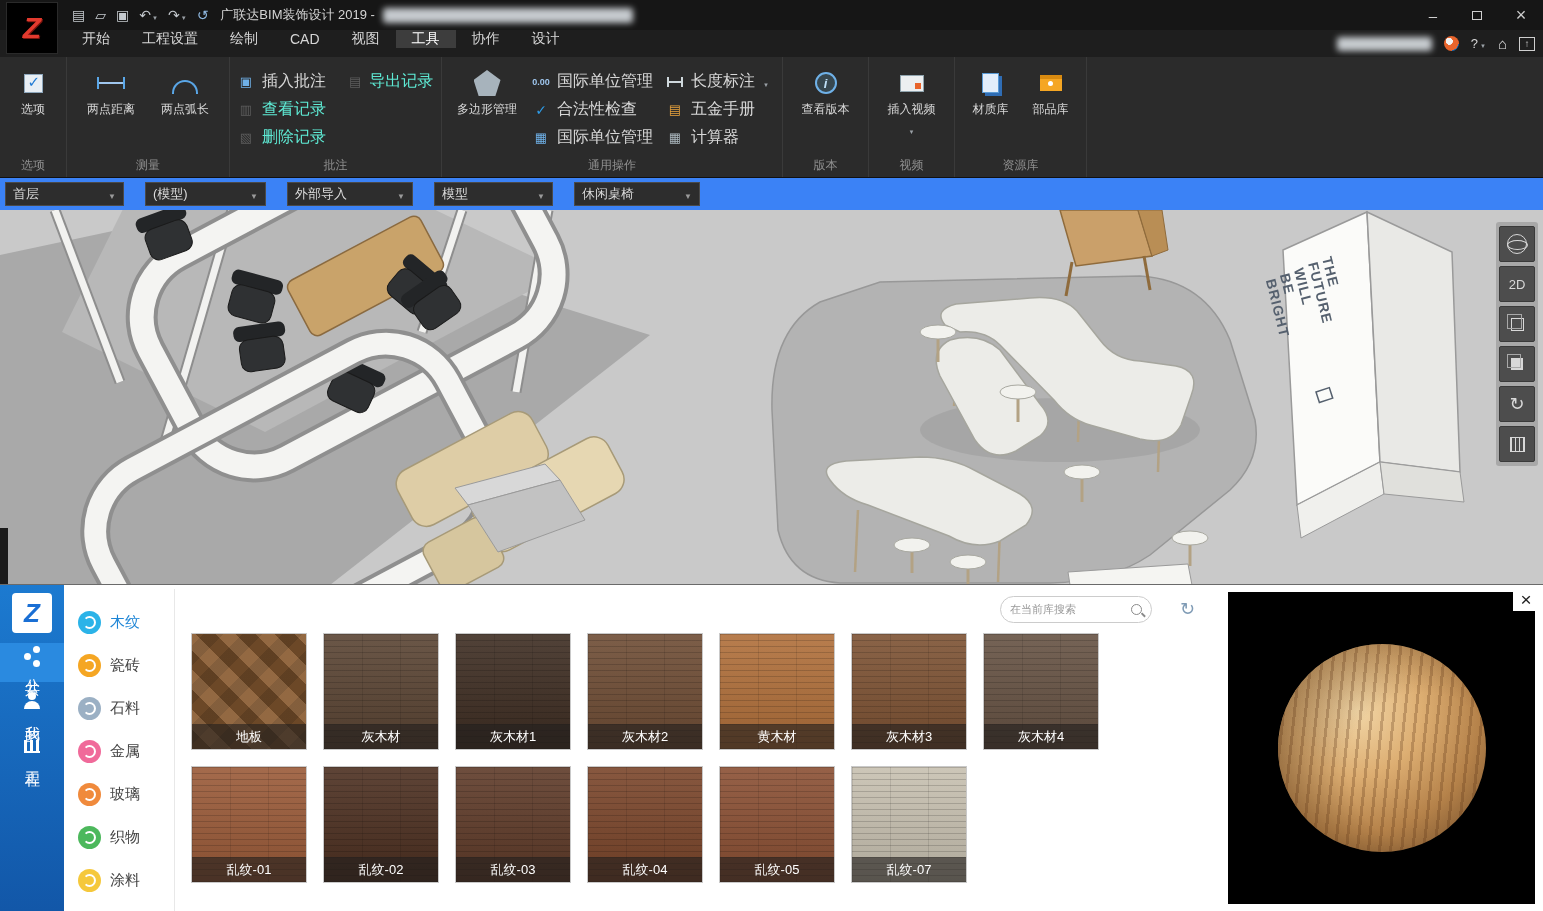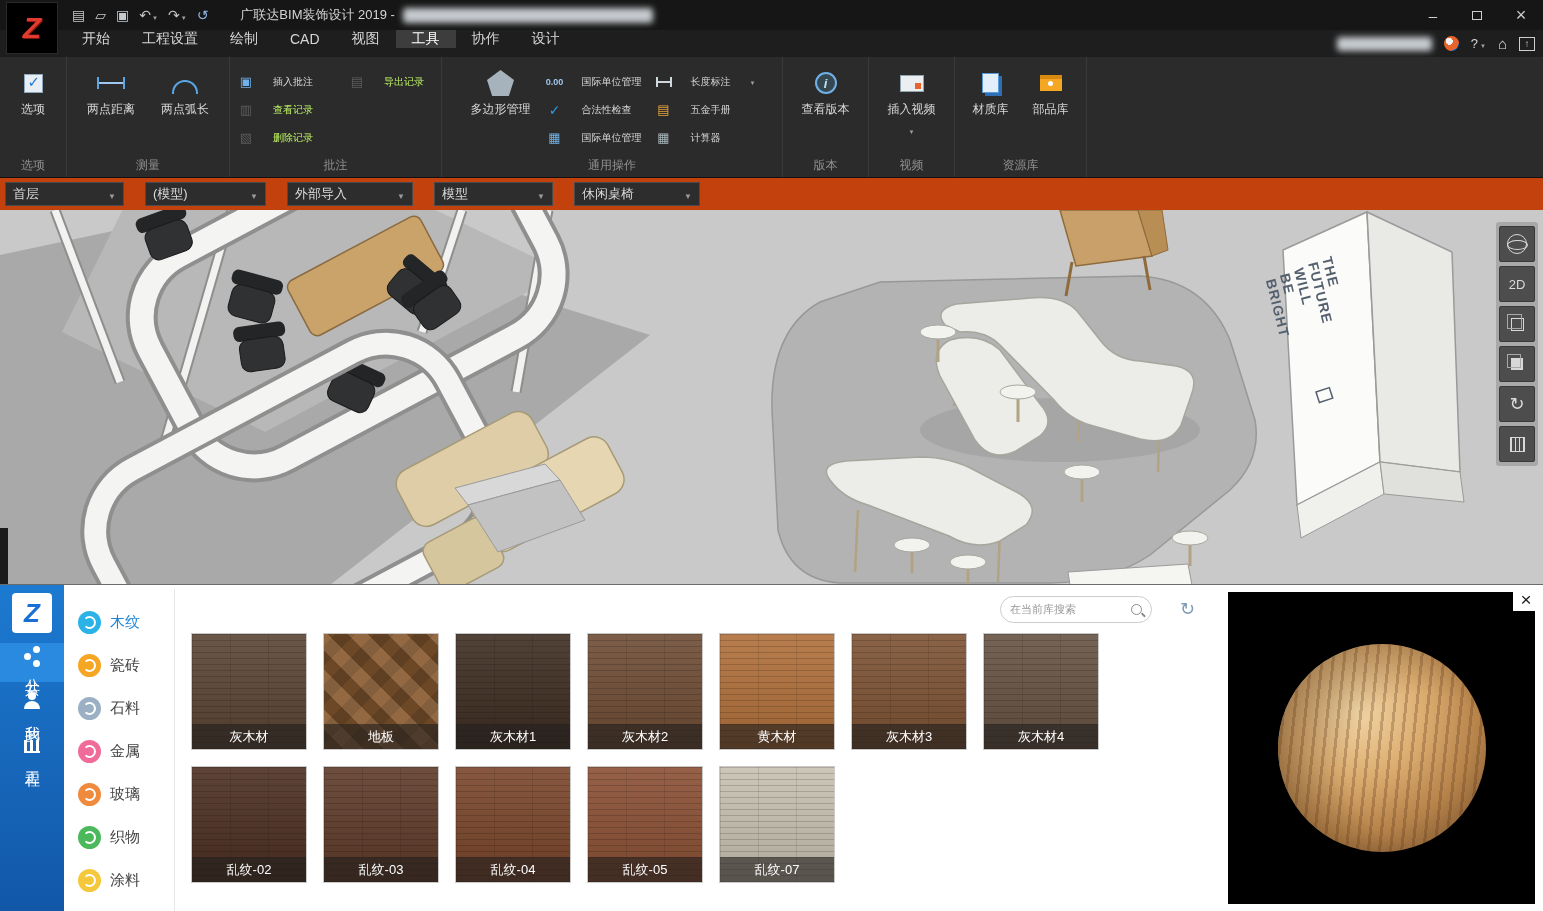--- a/index.html
+++ b/index.html
@@ -13,21 +13,21 @@
 .zlogo span{color:#e23a2e;font-size:30px;font-weight:bold;font-style:italic;text-shadow:1px 1px 0 #7a150e}
 .qa{display:flex;align-items:center;gap:10px;margin-left:72px}
 .qa .qi{color:#c4c9ce;font-size:14px;cursor:pointer;display:flex;align-items:center;gap:1px}
 .carr::before{content:"▼";font-size:6px;color:#9aa0a6}
 .ic-newdoc::before{content:"▤"}
 .ic-open::before{content:"▱"}
 .ic-save::before{content:"▣"}
 .ic-undo::before{content:"↶"}
 .ic-redo::before{content:"↷"}
 .ic-sync::before{content:"↺";color:#8fb8e0}
-.title-text{margin-left:32px;color:#d5d5d5;white-space:nowrap}
+.title-text{margin-left:12px;color:#d5d5d5;white-space:nowrap}
 .redact{filter:blur(3px);background:#d9dee3;border-radius:3px;opacity:.9}
 .redact.t1{width:250px;height:15px;margin-left:8px}
 .win-controls{position:absolute;right:0;top:0;height:30px;display:flex}
 .win-btn{width:44px;height:30px;display:flex;align-items:center;justify-content:center;color:#cfcfcf;font-size:15px;cursor:pointer}
 .ic-min::before{content:"–"}
 .ic-max{width:10px;height:9px;border:1.5px solid #cfcfcf}
 .ic-close::before{content:"×";font-size:18px}
 
 
 .tabrow{position:absolute;left:0;top:30px;width:100%;height:27px;background:#1e1e1e;display:flex;align-items:flex-start}
@@ -44,22 +44,22 @@
 .ic-up::before{content:"↑";font-size:10px;color:#cfcfcf}
 
 
 .ribbon{position:absolute;left:0;top:57px;width:100%;height:120px;background:#2b2b2b;display:flex}
 .rgroup{border-right:1px solid #3a3a3a;display:flex;flex-direction:column;padding-top:4px}
 .rbody{flex:1;display:flex;align-items:flex-start;justify-content:center;gap:2px;padding:2px 4px}
 .glabel{height:22px;text-align:center;color:#8f8f8f;font-size:12px;line-height:20px}
 .bigbtn{width:72px;display:flex;flex-direction:column;align-items:center;gap:4px;padding-top:4px;cursor:pointer;border-radius:2px}
 .bigbtn .blab{color:#d8d8d8;font-size:12px;text-align:center;line-height:13px}
 .ricon{height:32px;display:flex;align-items:center;justify-content:center;font-size:20px}
-.smallbtn{display:flex;align-items:center;gap:19px;height:25px;padding:0 6px;color:#d8d8d8;font-size:10px;cursor:pointer;border-radius:2px;white-space:nowrap}
-.smallbtn.disabled{color:#bef264;pointer-events:none}
+.smallbtn{display:flex;align-items:center;gap:8px;height:25px;padding:0 6px;color:#d8d8d8;font-size:16px;cursor:pointer;border-radius:2px;white-space:nowrap}
+.smallbtn.disabled{color:#5eead4;pointer-events:none}
 .smallbtn .sicon{width:16px;display:inline-flex;justify-content:center;font-size:13px;color:#9fb6c6}
 .smallbtn.disabled .sicon{color:#5d5d5d}
 .col{display:flex;flex-direction:column;gap:3px;padding-top:6px}
 .ann-grid{display:grid;grid-template-columns:108px 96px;grid-auto-rows:25px;gap:3px;padding-top:6px}
 
 .ri-opts{position:relative;width:19px;height:19px;background:#e8eef4;border:1px solid #8ea7bc}
 .ri-opts::before{content:"✓";position:absolute;left:3px;top:-2px;color:#1f7ad4;font-size:15px;font-weight:bold}
 .ri-dist{width:28px;height:12px;border-left:2px solid #5aa7e8;border-right:2px solid #5aa7e8;position:relative}
 .ri-dist::before{content:"";position:absolute;left:0;right:0;top:5px;height:2px;background:#9fc6ee}
 .ri-arc{width:26px;height:14px;border:2px solid #5aa7e8;border-bottom:none;border-radius:14px 14px 0 0;margin-top:8px}
@@ -77,21 +77,21 @@
 .ri-calc::before{content:"▦";color:#aab6bd}
 .ri-info{width:22px;height:22px;border-radius:50%;background:#37474f;border:2px solid #6fb1e8;display:flex;align-items:center;justify-content:center}
 .ri-info::before{content:"i";color:#bfe0f7;font-size:13px;font-weight:bold;font-style:italic}
 .ri-video{width:24px;height:17px;background:#eceff1;border:1px solid #90a4ae;position:relative}
 .ri-video::after{content:"";position:absolute;right:2px;bottom:2px;width:6px;height:6px;background:#e8642c}
 .ri-mat{width:17px;height:20px;background:#e3eefb;border:1px solid #5b9bd5;box-shadow:3px 3px 0 #2f6db5}
 .ri-parts{width:22px;height:16px;background:#f5a623;border-top:4px solid #d88a10;position:relative}
 .ri-parts::after{content:"";position:absolute;left:8px;top:2px;width:5px;height:5px;background:#fff;border-radius:50%}
 
 
-.selbar{position:absolute;left:0;top:177px;width:100%;height:33px;background:#c2410c;display:flex;align-items:center;gap:21px;padding-left:5px;border-top:1px solid #111}
+.selbar{position:absolute;left:0;top:177px;width:100%;height:33px;background:#3b82f6;display:flex;align-items:center;gap:21px;padding-left:5px;border-top:1px solid #111}
 .dd{height:24px;background:#2d2d2d;border:1px solid #4a4a4a;color:#dcdcdc;font-size:13px;display:flex;align-items:center;justify-content:space-between;padding:0 7px;cursor:pointer}
 .dd .arr::before{content:"▼";font-size:8px;color:#9a9a9a}
 
 
 .viewport{position:absolute;left:0;top:210px;width:1543px;height:375px;background:#c9c9c9;overflow:hidden}
 .viewport svg{position:absolute;left:0;top:0}
 .vtools{position:absolute;right:5px;top:12px;width:42px;display:flex;flex-direction:column;gap:4px;align-items:center;background:rgba(70,70,70,.25);padding:4px 0;border-radius:3px}
 .vtool{width:36px;height:36px;background:#4d4d4d;border:1px solid #3a3a3a;border-radius:2px;display:flex;align-items:center;justify-content:center;cursor:pointer;color:#d8d8d8;font-size:13px}
 .vt-orbit{width:20px;height:20px;border:1.5px solid #d8d8d8;border-radius:50%;position:relative}
 .vt-orbit::before{content:"";position:absolute;left:-1px;top:5px;width:19px;height:8px;border:1px solid #d8d8d8;border-radius:50%}
@@ -585,48 +585,52 @@
     <div class="mp-main">
       <div class="mp-topbar">
         <div class="searchbox">
           <input type="text" placeholder="在当前库搜索" style="">
           <span class="ic-search"></span>
         </div>
         <span class="ic-refresh"></span>
       </div>
       <div class="mp-grid">
         <div class="mcard">
+            <div class="mthumb parquet" style="background-color: rgb(138, 92, 50);"></div>
+            <div class="mname">地板</div>
+          </div>
+        <div class="mcard">
             <div class="mthumb wood" style="background-color: rgb(90, 68, 51);"></div>
             <div class="mname">灰木材</div>
           </div>
         <div class="mcard">
-            <div class="mthumb parquet" style="background-color: rgb(138, 92, 50);"></div>
-            <div class="mname">地板</div>
-          </div>
-        <div class="mcard">
             <div class="mthumb wood" style="background-color: rgb(62, 45, 34);"></div>
             <div class="mname">灰木材1</div>
           </div>
         <div class="mcard">
             <div class="mthumb wood" style="background-color: rgb(110, 76, 52);"></div>
             <div class="mname">灰木材2</div>
           </div>
         <div class="mcard">
             <div class="mthumb wood" style="background-color: rgb(176, 111, 58);"></div>
             <div class="mname">黄木材</div>
           </div>
         <div class="mcard">
             <div class="mthumb wood" style="background-color: rgb(125, 82, 51);"></div>
             <div class="mname">灰木材3</div>
           </div>
         <div class="mcard">
             <div class="mthumb wood" style="background-color: rgb(102, 82, 67);"></div>
             <div class="mname">灰木材4</div>
           </div>
         <div class="mcard">
+            <div class="mthumb wood" style="background-color: rgb(154, 90, 56);"></div>
+            <div class="mname">乱纹-01</div>
+          </div>
+        <div class="mcard">
             <div class="mthumb wood" style="background-color: rgb(76, 47, 32);"></div>
             <div class="mname">乱纹-02</div>
           </div>
         <div class="mcard">
             <div class="mthumb wood" style="background-color: rgb(94, 58, 40);"></div>
             <div class="mname">乱纹-03</div>
           </div>
         <div class="mcard">
             <div class="mthumb wood" style="background-color: rgb(122, 69, 42);"></div>
             <div class="mname">乱纹-04</div>

